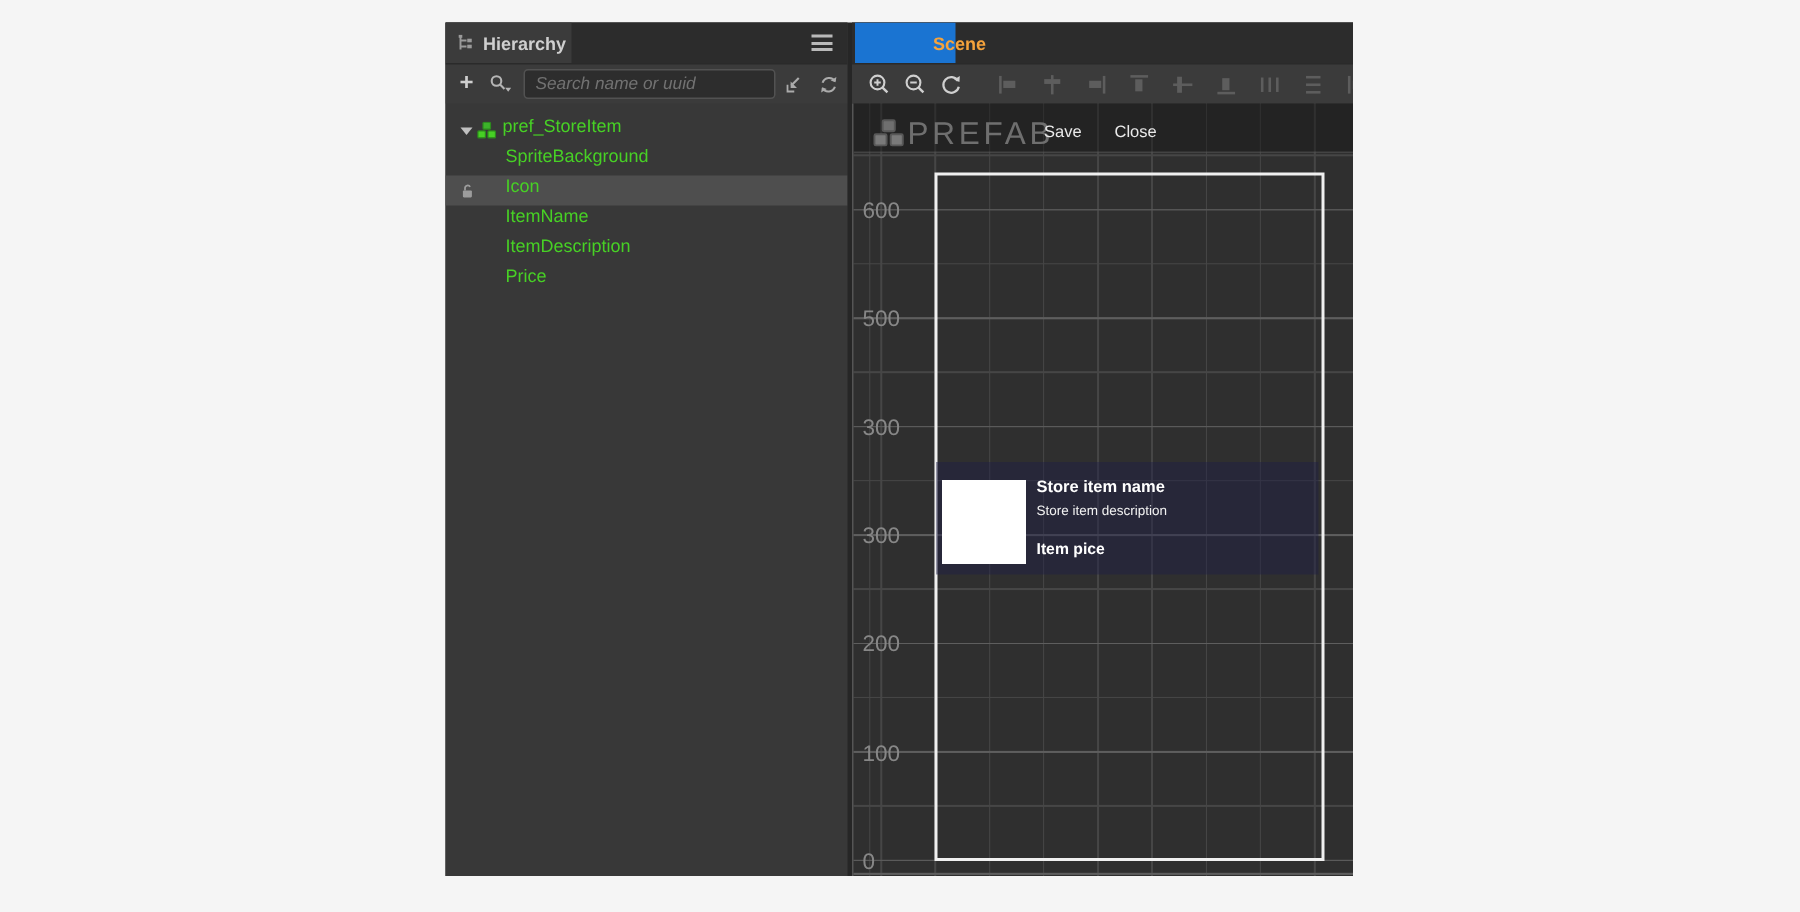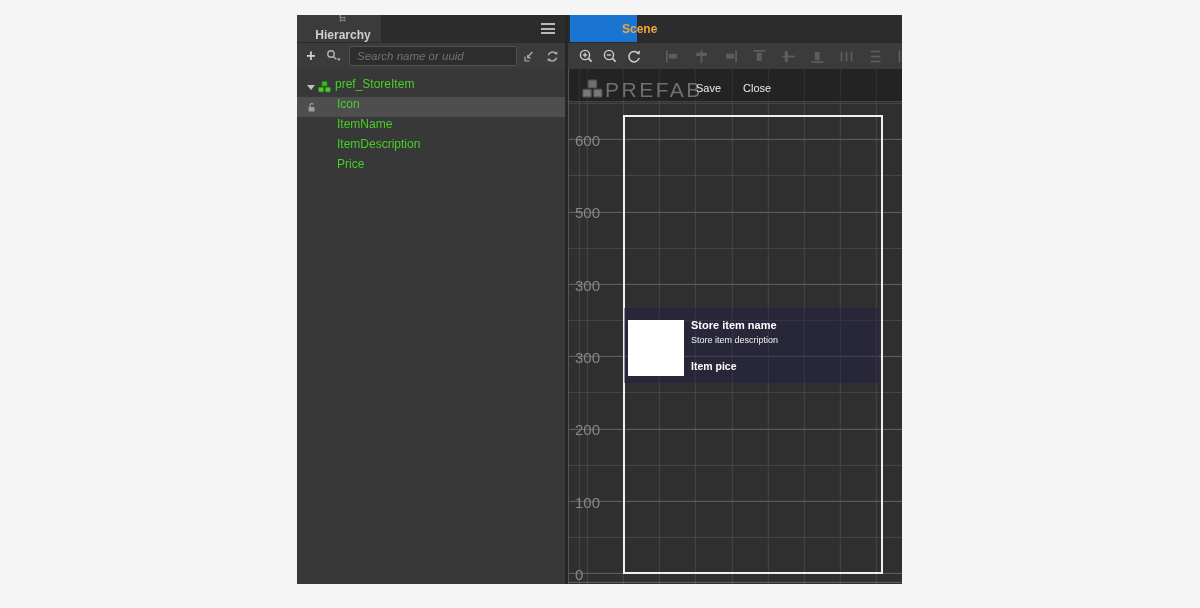--- a/index.html
+++ b/index.html
@@ -7,21 +7,21 @@
 
   .workspace { position:absolute; left:297px; top:15px; width:605px; height:569px; background:#262626; }
 
   
   .panel { position:absolute; top:0; height:100%; overflow:hidden; }
   .tabbar { position:relative; height:27px; background:#2c2c2c; }
   .toolbar { position:relative; height:27px; background:#3b3b3b; border-top:1px solid #2a2a2a; display:flex; align-items:center; }
 
   
   .hier { left:0; width:268px; background:#383838; }
-  .hier-tab { position:absolute; left:0; top:0; height:27px; width:84px; background:#3b3b3b; display:flex; align-items:center; gap:5px; padding-left:8px;flex-direction:column; }
+  .hier-tab { position:absolute; left:0; top:0; height:27px; width:84px; background:#3b3b3b; display:flex; align-items:center; gap:5px; padding-left:8px; }
   .hier-tab-label { color:#cfcfcf; font-size:12px; font-weight:700; }
   .menu-icon { position:absolute; right:10px; top:8px; width:14px; height:11px; display:flex; flex-direction:column; justify-content:space-between; cursor:pointer; }
   .menu-icon span { display:block; height:2px; background:#b9b9b9; }
 
   .tb-btn { color:#c4c4c4; display:flex; align-items:center; justify-content:center; }
   .plus-icon { width:16px; margin-left:6px; font-size:16px; font-weight:700; color:#cfcfcf; }
   .searchfilter { margin-left:7px; display:flex; align-items:flex-end; }
   .search-input { margin-left:8px; width:168px; height:20px; background:#2d2d2d; border:1px solid #525252; border-radius:3px; color:#ddd; font-size:11.5px; padding:0 7px; outline:none; }
   .search-input::placeholder { color:#727272; font-style:italic; }
   .right-icons { position:absolute; right:5px; display:flex; gap:8px; }
@@ -126,20 +126,23 @@
     <div class="tree">
       <div class="trow">
         <div class="caret"></div>
         <svg class="cube-ico" width="13" height="12" viewBox="0 0 13 12">
           <rect x="4" y="0.5" width="5" height="4.6" rx="0.6" fill="#3cb32a" stroke="#2c8a1d" stroke-width="0.8"></rect>
           <rect x="0.6" y="6.3" width="5" height="4.6" rx="0.6" fill="#47d025" stroke="#2c8a1d" stroke-width="0.8"></rect>
           <rect x="7.3" y="6.3" width="5" height="4.6" rx="0.6" fill="#47d025" stroke="#2c8a1d" stroke-width="0.8"></rect>
         </svg>
         <span class="lbl root-lbl">pref_StoreItem</span>
       </div>
+      <div class="trow">
+        <span class="lbl child-lbl">SpriteBackground</span>
+      </div>
       <div class="trow selected">
         <svg class="lock-ico" width="11" height="11" viewBox="0 0 11 11">
           <path d="M3 5 V3.4 a1.8 1.8 0 0 1 3.4-0.8" stroke="#9c9c9c" stroke-width="1.2" fill="none"></path>
           <rect x="1.6" y="5" width="6" height="4.6" rx="0.7" fill="#9c9c9c"></rect>
         </svg>
         <span class="lbl child-lbl">Icon</span>
       </div>
       <div class="trow">
         <span class="lbl child-lbl">ItemName</span>
       </div>

